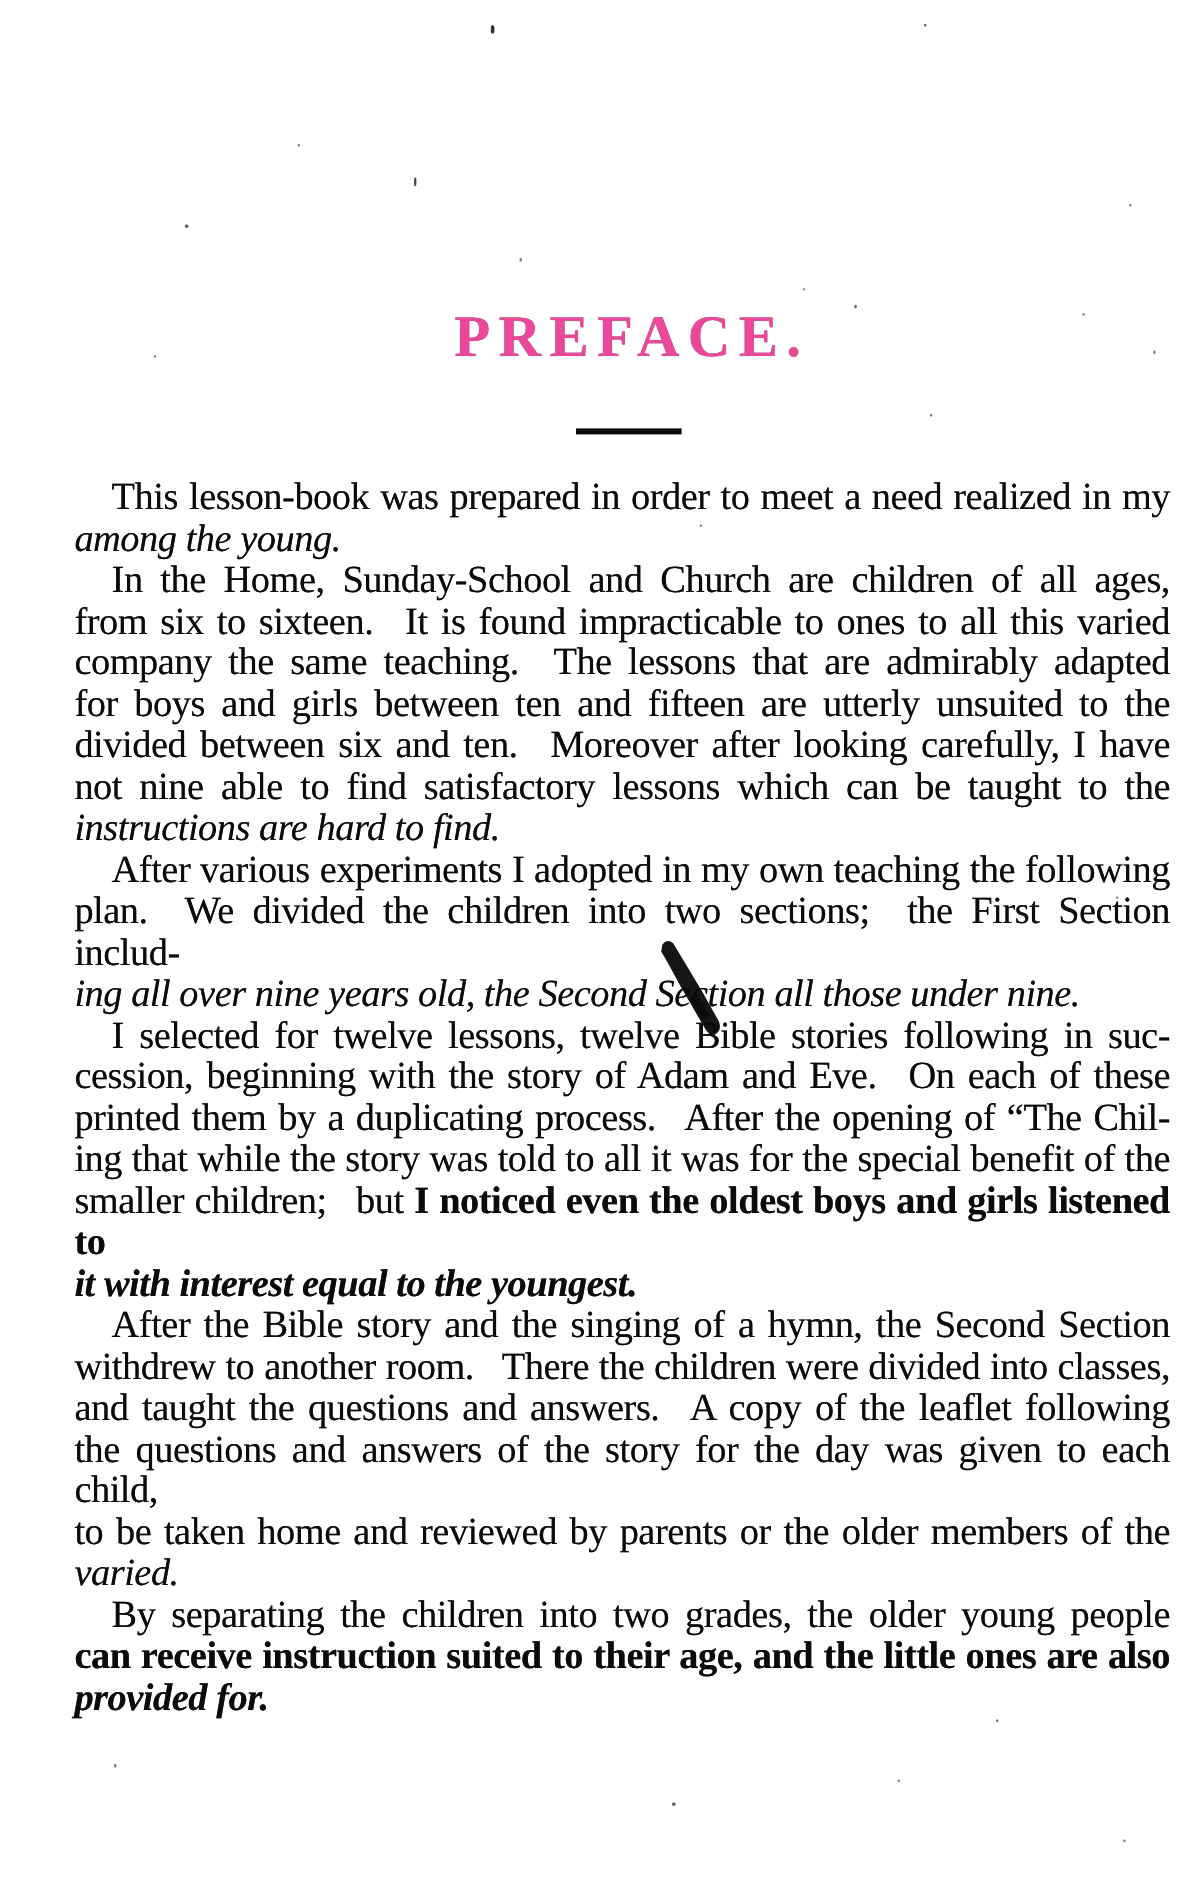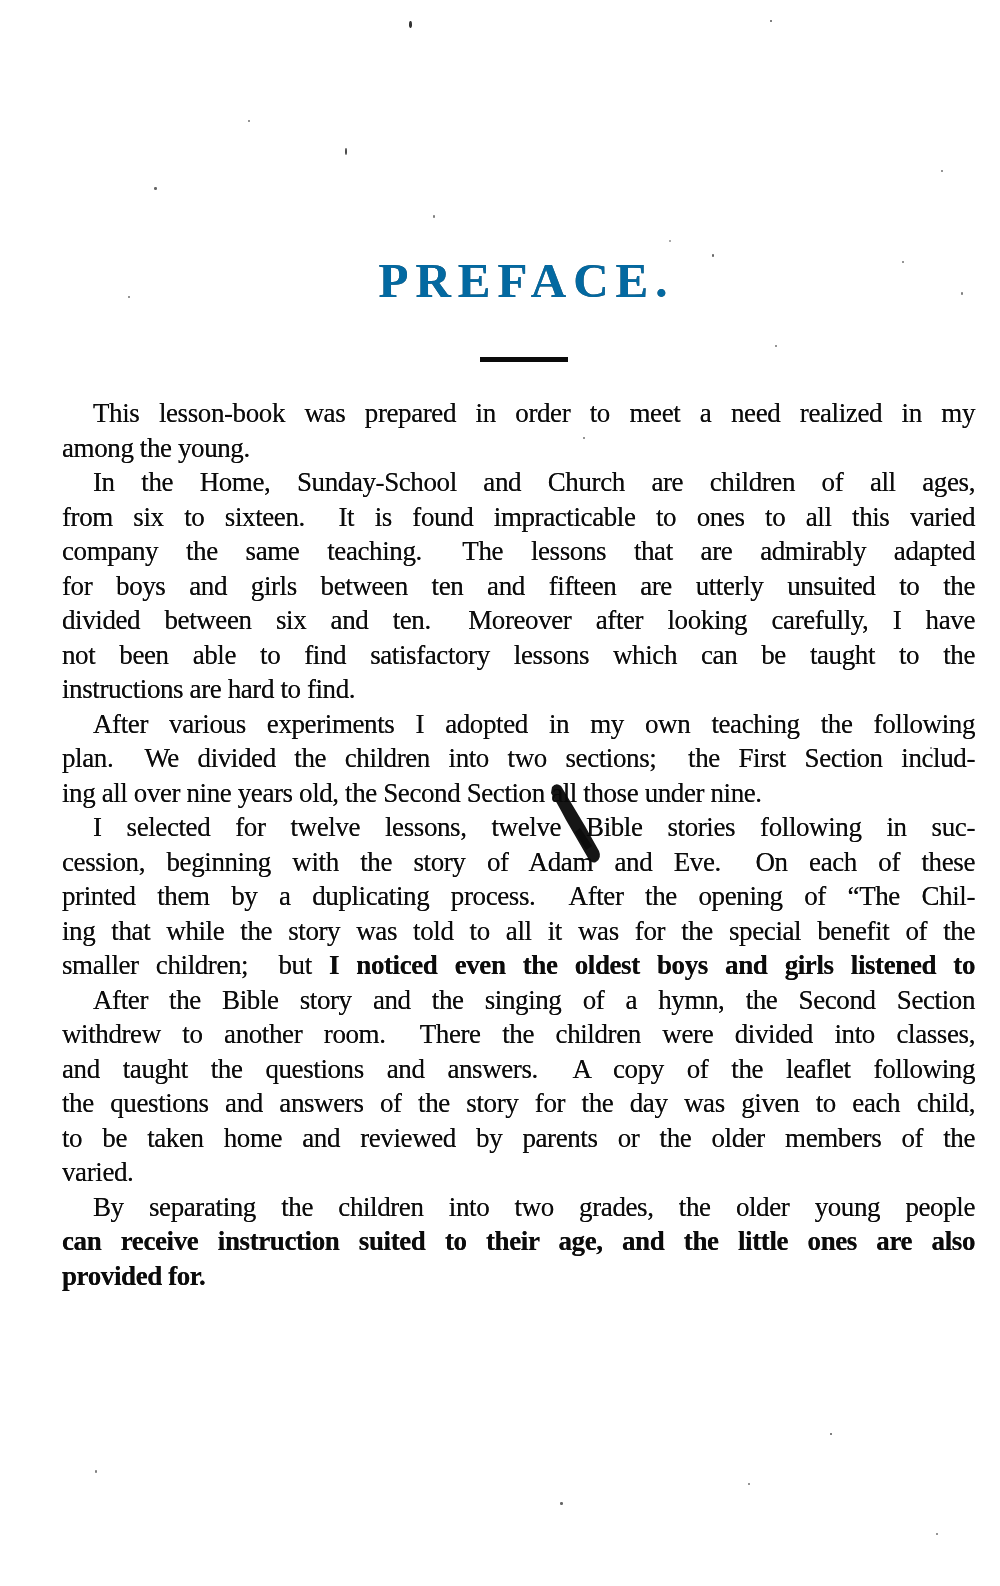--- a/index.html
+++ b/index.html
@@ -16,48 +16,48 @@
     position: absolute;
     top: 255px;
     left: 70px;
     width: 913px;
     margin: 0;
     text-align: center;
     font-size: 49px;
     line-height: 52px;
     font-weight: bold;
     letter-spacing: 7px;
-    color: #0369a1;
+    color: #ec4899;
     text-shadow: 0 0 0.6px rgba(0,0,0,0.65);
   }
   .rule {
     position: absolute;
     top: 357px;
     left: 480px;
     width: 88px;
     height: 5px;
     background: #0a0a0a;
   }
   .body {
     position: absolute;
     top: 396px;
     left: 62px;
     width: 913px;
-    font-size: 27px;
+    font-size: 32px;
     letter-spacing: -0.4px;
     line-height: 34.5px;
     text-shadow: 0 0 0.55px rgba(0,0,0,0.7);
   }
   .para { margin: 0; }
   .line {
     text-align: justify;
     text-align-last: justify;
     min-height: 34.5px;
   }
-  .line.end { text-align-last: left; }
+  .line.end { text-align-last: left; font-style: italic; }
   .line.indent { text-indent: 31px; }
   .b { font-weight: bold; }
   .ink-overlay {
     position: absolute;
     top: 0; left: 0;
     width: 1000px; height: 1586px;
     pointer-events: none;
   }
   .speck {
     position: absolute;
@@ -78,34 +78,35 @@
       <div class="para">
         <div class="line indent"><span>This lesson-book was prepared in order to meet a need realized in my</span></div>
         <div class="line end"><span>among the young.</span></div>
       </div>
       <div class="para">
         <div class="line indent"><span>In the Home, Sunday-School and Church are children of all ages,</span></div>
         <div class="line"><span>from six to sixteen.  It is found impracticable to ones to all this varied</span></div>
         <div class="line"><span>company the same teaching.  The lessons that are admirably adapted</span></div>
         <div class="line"><span>for boys and girls between ten and fifteen are utterly unsuited to the</span></div>
         <div class="line"><span>divided between six and ten.  Moreover after looking carefully, I have</span></div>
-        <div class="line"><span>not been able to find satisfactory lessons which can be taught to the</span></div>
+        <div class="line"><span>not nine able to find satisfactory lessons which can be taught to the</span></div>
         <div class="line end"><span>instructions are hard to find.</span></div>
       </div>
       <div class="para">
         <div class="line indent"><span>After various experiments I adopted in my own teaching the following</span></div>
         <div class="line"><span>plan.  We divided the children into two sections;  the First Section includ-</span></div>
         <div class="line end"><span>ing all over nine years old, the Second Section all those under nine.</span></div>
       </div>
       <div class="para">
         <div class="line indent"><span>I selected for twelve lessons, twelve Bible stories following in suc-</span></div>
         <div class="line"><span>cession, beginning with the story of Adam and Eve.  On each of these</span></div>
         <div class="line"><span>printed them by a duplicating process.  After the opening of “The Chil-</span></div>
         <div class="line"><span>ing that while the story was told to all it was for the special benefit of the</span></div>
         <div class="line"><span>smaller children;  but </span><span class="b">I noticed even the oldest boys and girls listened to</span></div>
+        <div class="line end"><span class="b">it with interest equal to the youngest.</span></div>
       </div>
       <div class="para">
         <div class="line indent"><span>After the Bible story and the singing of a hymn, the Second Section</span></div>
         <div class="line"><span>withdrew to another room.  There the children were divided into classes,</span></div>
         <div class="line"><span>and taught the questions and answers.  A copy of the leaflet following</span></div>
         <div class="line"><span>the questions and answers of the story for the day was given to each child,</span></div>
         <div class="line"><span>to be taken home and reviewed by parents or the older members of the</span></div>
         <div class="line end"><span>varied.</span></div>
       </div>
       <div class="para">

